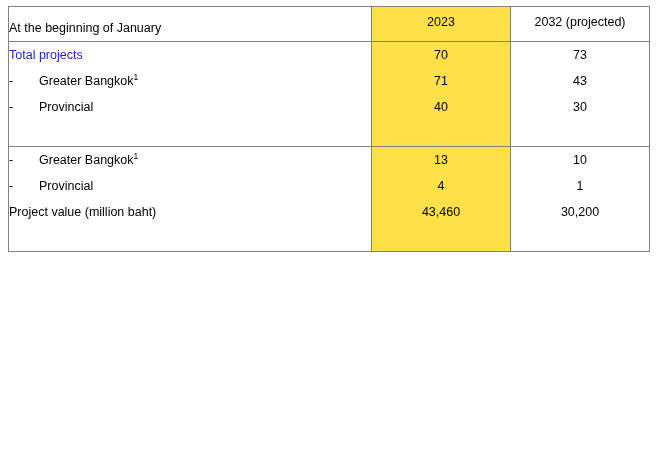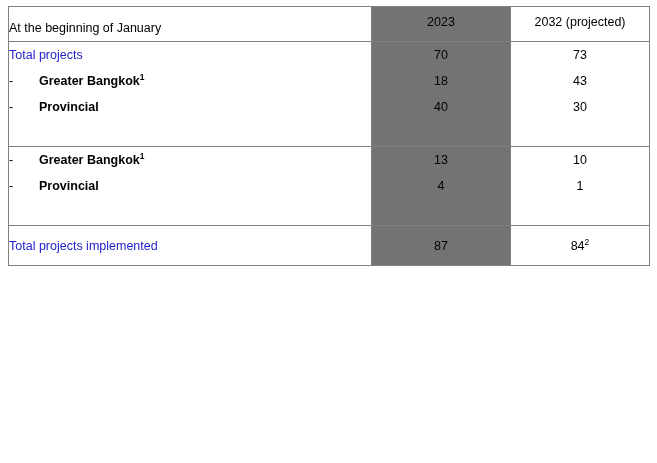--- a/index.html
+++ b/index.html
@@ -38,21 +38,21 @@
   .col-2024  { width: 139px; }
 
   .cell-pad-left {
     padding: 4px 6px 4px 8px;
   }
   .num {
     text-align: center;
     padding: 4px 4px;
   }
   .shade {
-    background: #737373;
+    background: #fde047;
   }
   .header-row td {
     height: 76px;
     vertical-align: top;
   }
   .header-row td.cell-pad-left {
     padding-top: 8px;
   }
   .header-row td.num {
     padding-top: 8px;
@@ -65,21 +65,20 @@
     display: flex;
     align-items: baseline;
   }
   .dash {
     display: inline-block;
     width: 30px;
     flex: 0 0 30px;
   }
   .item-text {
     display: inline-block;
-    font-weight: bold;
   }
   sup {
     font-size: 8.5px;
     vertical-align: super;
     line-height: 0;
   }
   .tall { height: 40px; }
   .nb { border-bottom: none !important; margin-left: 8px; }
   .nt { border-top: none !important; }
   .spacer-row td {
@@ -111,21 +110,21 @@
         <td class="num nb">73</td>
       </tr>
 
       <tr>
         <td class="cell-pad-left nb nt">
           <span class="dash-cell">
             <span class="dash">-</span>
             <span class="item-text"><span>Greater Bangkok</span><sup>1</sup></span>
           </span>
         </td>
-        <td class="num shade nb nt">18</td>
+        <td class="num shade nb nt">71</td>
         <td class="num nb nt">43</td>
       </tr>
 
       <tr>
         <td class="cell-pad-left nb nt">
           <span class="dash-cell">
             <span class="dash">-</span>
             <span class="item-text">Provincial</span>
           </span>
         </td>
@@ -155,28 +154,28 @@
         <td class="cell-pad-left nb nt">
           <span class="dash-cell">
             <span class="dash">-</span>
             <span class="item-text">Provincial</span>
           </span>
         </td>
         <td class="num shade nb nt">4</td>
         <td class="num nb nt">1</td>
       </tr>
 
+      <tr>
+        <td class="cell-pad-left nb nt">Project value (million baht)</td>
+        <td class="num shade nb nt">43,460</td>
+        <td class="num nb nt">30,200</td>
+      </tr>
 
       <tr class="spacer-row">
         <td class="cell-pad-left nt">&nbsp;</td>
         <td class="num shade nt">&nbsp;</td>
         <td class="num nt">&nbsp;</td>
       </tr>
 
-      <tr class="tall">
-        <td class="cell-pad-left"><span class="blue">Total projects implemented</span></td>
-        <td class="num shade">87</td>
-        <td class="num"><span>84</span><sup>2</sup></td>
-      </tr>
 
     </tbody>
   </table>
 </div>
 
 </body></html>

